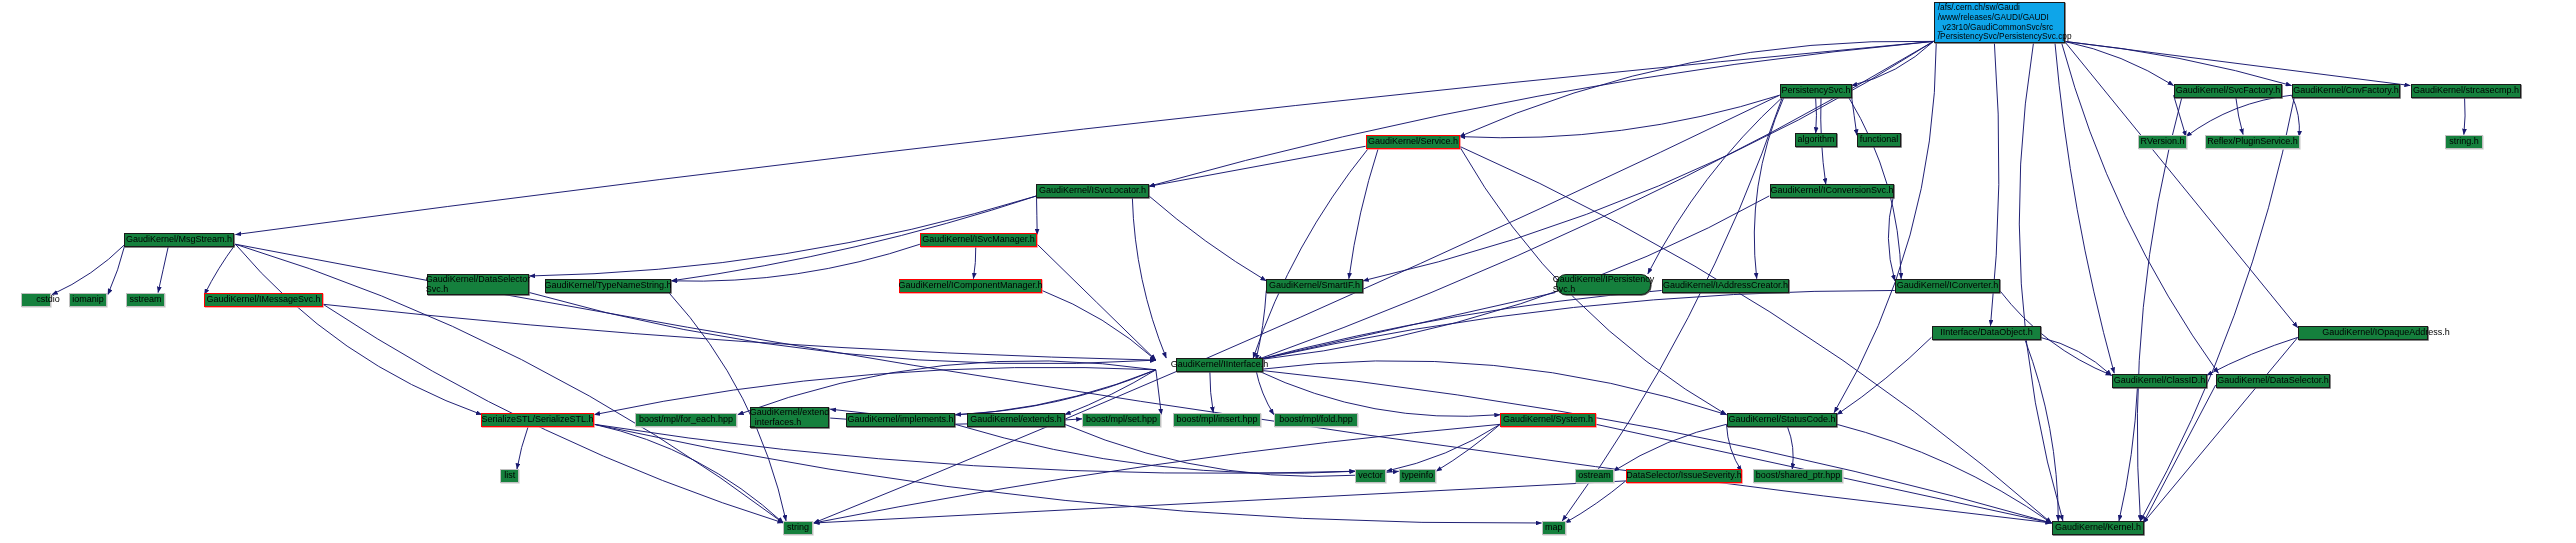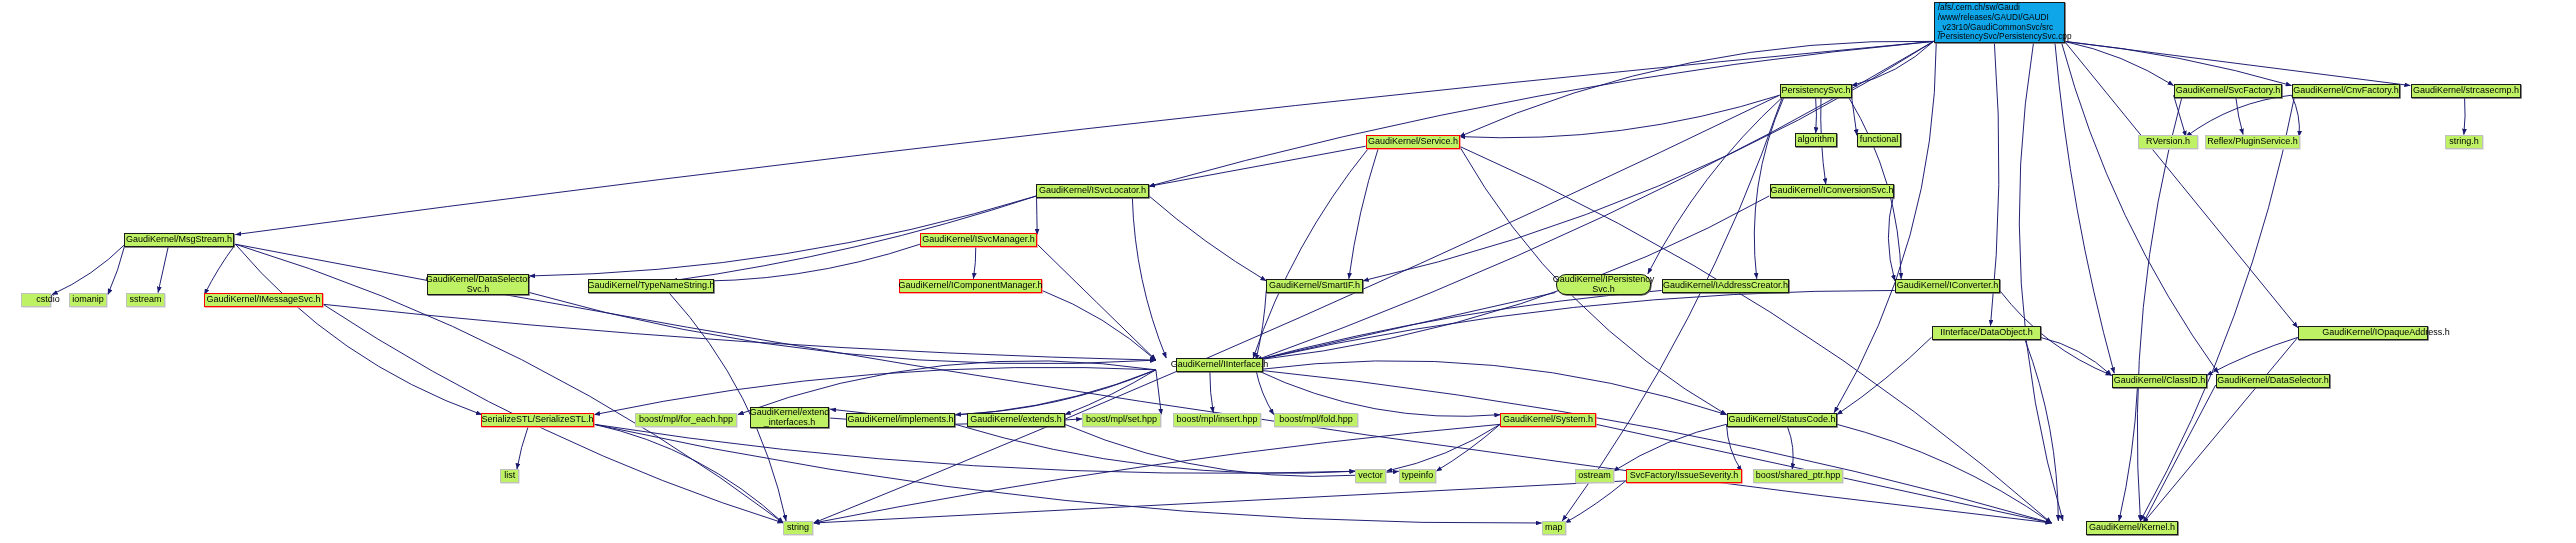--- a/index.html
+++ b/index.html
@@ -1,19 +1,19 @@
 <!DOCTYPE html>
 <html style="font-size:11px"><head>
 <meta charset="utf-8">
 <style>
   html,body{margin:0;padding:0;background:#ffffff;}
   #canvas{position:relative;width:2576px;height:543px;background:#fff;
           font-family:"Liberation Sans","DejaVu Sans",sans-serif;overflow:hidden;}
-  .node{position:absolute;box-sizing:border-box;background:#bef264;
-        display:flex;align-items:center;justify-content:center;text-align:center;
+  .node{position:absolute;box-sizing:border-box;background:#15803d;
+        display:flex;align-items:center;justify-content:center;
         font-size:9px;line-height:9.7px;color:#000;white-space:pre-line;
         padding:0.7px 2.1px;}
   .node.black{border:0.7px solid #1a1a1a;box-shadow:0.7px 0.7px 0 0 #555;}
   .node.red{border:0.7px solid #ff0000;box-shadow:0.7px 0.7px 0 0 #ff8080;}
   .node.grey{border:0.7px solid #c0c0c0;box-shadow:0.7px 0.7px 0 0 #d8d8d8;}
   .node.root{border:0.7px solid #1a1a1a;background:#0ea5e9;box-shadow:0.7px 0.7px 0 0 #555;
              text-align:left;justify-content:flex-start;padding:1.4px 2.8px;}
   svg.edges{position:absolute;left:0;top:0;width:2576px;height:543px;pointer-events:none;}
 </style>
 </head>
@@ -132,38 +132,38 @@
 /www/releases/GAUDI/GAUDI
 _v23r10/GaudiCommonSvc/src
 /PersistencySvc/PersistencySvc.cpp</div>
       <div class="node black" style="left: 1780px; top: 84px; width: 72px; height: 14px;">PersistencySvc.h</div>
       <div class="node black" style="left: 2174px; top: 84px; width: 108px; height: 14px;">GaudiKernel/SvcFactory.h</div>
       <div class="node black" style="left: 2292px; top: 84px; width: 108px; height: 14px;">GaudiKernel/CnvFactory.h</div>
       <div class="node black" style="left: 2411px; top: 84px; width: 110px; height: 14px;">GaudiKernel/strcasecmp.h</div>
       <div class="node red" style="left: 1366px; top: 135px; width: 94px; height: 14px;">GaudiKernel/Service.h</div>
       <div class="node black" style="left: 1795px; top: 133px; width: 42px; height: 14px;">algorithm</div>
       <div class="node black" style="left: 1857px; top: 133px; width: 44px; height: 14px;">functional</div>
-      <div class="node grey" style="left: 2138px; top: 135px; width: 60px; height: 14px;">RVersion.h</div>
+      <div class="node grey" style="left: 2138px; top: 135px; width: 49px; height: 14px;">RVersion.h</div>
       <div class="node grey" style="left: 2205px; top: 135px; width: 95px; height: 14px;">Reflex/PluginService.h</div>
       <div class="node grey" style="left: 2445px; top: 135px; width: 38px; height: 14px;">string.h</div>
       <div class="node black" style="left: 1036px; top: 184px; width: 113px; height: 14px;">GaudiKernel/ISvcLocator.h</div>
       <div class="node black" style="left: 1770px; top: 184px; width: 124px; height: 14px;">GaudiKernel/IConversionSvc.h</div>
       <div class="node black" style="left: 124px; top: 233px; width: 110px; height: 14px;">GaudiKernel/MsgStream.h</div>
       <div class="node red" style="left: 920px; top: 233px; width: 117px; height: 14px;">GaudiKernel/ISvcManager.h</div>
       <div class="node black" style="left: 1556px; top: 274px; width: 95px; height: 21px; border-radius: 10px;">GaudiKernel/IPersistency
 Svc.h</div>
       <div class="node black" style="left: 1662px; top: 279px; width: 127px; height: 14px;">GaudiKernel/IAddressCreator.h</div>
       <div class="node black" style="left: 1895px; top: 279px; width: 105px; height: 14px;">GaudiKernel/IConverter.h</div>
       <div class="node grey" style="left: 21px; top: 293px; width: 30px; height: 14px; padding-left: 26px;">cstdio</div>
       <div class="node grey" style="left: 69px; top: 293px; width: 38px; height: 14px;">iomanip</div>
       <div class="node grey" style="left: 126px; top: 293px; width: 39px; height: 14px;">sstream</div>
       <div class="node red" style="left: 204px; top: 293px; width: 119px; height: 14px;">GaudiKernel/IMessageSvc.h</div>
       <div class="node black" style="left: 427px; top: 274px; width: 102px; height: 21px;">GaudiKernel/DataSelector
 Svc.h</div>
-      <div class="node black" style="left: 545px; top: 279px; width: 126px; height: 14px; margin-left: 43px;">GaudiKernel/TypeNameString.h</div>
+      <div class="node black" style="left: 545px; top: 279px; width: 126px; height: 14px;">GaudiKernel/TypeNameString.h</div>
       <div class="node red" style="left: 899px; top: 279px; width: 143px; height: 14px;">GaudiKernel/IComponentManager.h</div>
       <div class="node black" style="left: 1266px; top: 279px; width: 97px; height: 14px;">GaudiKernel/SmartIF.h</div>
       <div class="node black" style="left: 1932px; top: 326px; width: 109px; height: 14px;">IInterface/DataObject.h</div>
       <div class="node black" style="left: 2298px; top: 326px; width: 130px; height: 14px; padding-left: 48px;">GaudiKernel/IOpaqueAddress.h</div>
       <div class="node black" style="left: 1156px; top: 358px; width: 87px; height: 14px; margin-left: 20px;">GaudiKernel/IInterface.h</div>
       <div class="node black" style="left: 2112px; top: 374px; width: 95px; height: 14px;">GaudiKernel/ClassID.h</div>
       <div class="node black" style="left: 2216px; top: 374px; width: 114px; height: 14px;">GaudiKernel/DataSelector.h</div>
       <div class="node red" style="left: 481px; top: 413px; width: 113px; height: 14px;">SerializeSTL/SerializeSTL.h</div>
       <div class="node grey" style="left: 635px; top: 413px; width: 102px; height: 14px;">boost/mpl/for_each.hpp</div>
       <div class="node black" style="left: 750px; top: 407px; width: 79px; height: 21px;">GaudiKernel/extend
@@ -172,20 +172,20 @@
       <div class="node black" style="left: 967px; top: 413px; width: 98px; height: 14px;">GaudiKernel/extends.h</div>
       <div class="node grey" style="left: 1082px; top: 413px; width: 79px; height: 14px;">boost/mpl/set.hpp</div>
       <div class="node grey" style="left: 1173px; top: 413px; width: 88px; height: 14px;">boost/mpl/insert.hpp</div>
       <div class="node grey" style="left: 1274px; top: 413px; width: 84px; height: 14px;">boost/mpl/fold.hpp</div>
       <div class="node red" style="left: 1500px; top: 413px; width: 96px; height: 14px;">GaudiKernel/System.h</div>
       <div class="node black" style="left: 1727px; top: 413px; width: 110px; height: 14px;">GaudiKernel/StatusCode.h</div>
       <div class="node grey" style="left: 500px; top: 469px; width: 19.3px; height: 14px;">list</div>
       <div class="node grey" style="left: 1355px; top: 469px; width: 31px; height: 14px;">vector</div>
       <div class="node grey" style="left: 1399px; top: 469px; width: 37px; height: 14px;">typeinfo</div>
       <div class="node grey" style="left: 1575px; top: 469px; width: 39px; height: 14px;">ostream</div>
-      <div class="node red" style="left: 1626px; top: 469px; width: 116px; height: 14px;">SvcFactory/IssueSeverity.h</div>
+      <div class="node red" style="left: 1626px; top: 469px; width: 116px; height: 14px;">DataSelector/IssueSeverity.h</div>
       <div class="node grey" style="left: 1753px; top: 469px; width: 90px; height: 14px;">boost/shared_ptr.hpp</div>
       <div class="node grey" style="left: 783px; top: 521px; width: 30px; height: 14px;">string</div>
       <div class="node grey" style="left: 1542px; top: 521px; width: 23.5px; height: 14px;">map</div>
-      <div class="node black" style="left: 2052px; top: 521px; width: 92px; height: 14px; margin-left: 34px;">GaudiKernel/Kernel.h</div>
+      <div class="node black" style="left: 2052px; top: 521px; width: 92px; height: 14px;">GaudiKernel/Kernel.h</div>
     </div>
 </div>
 
 
 </body></html>

